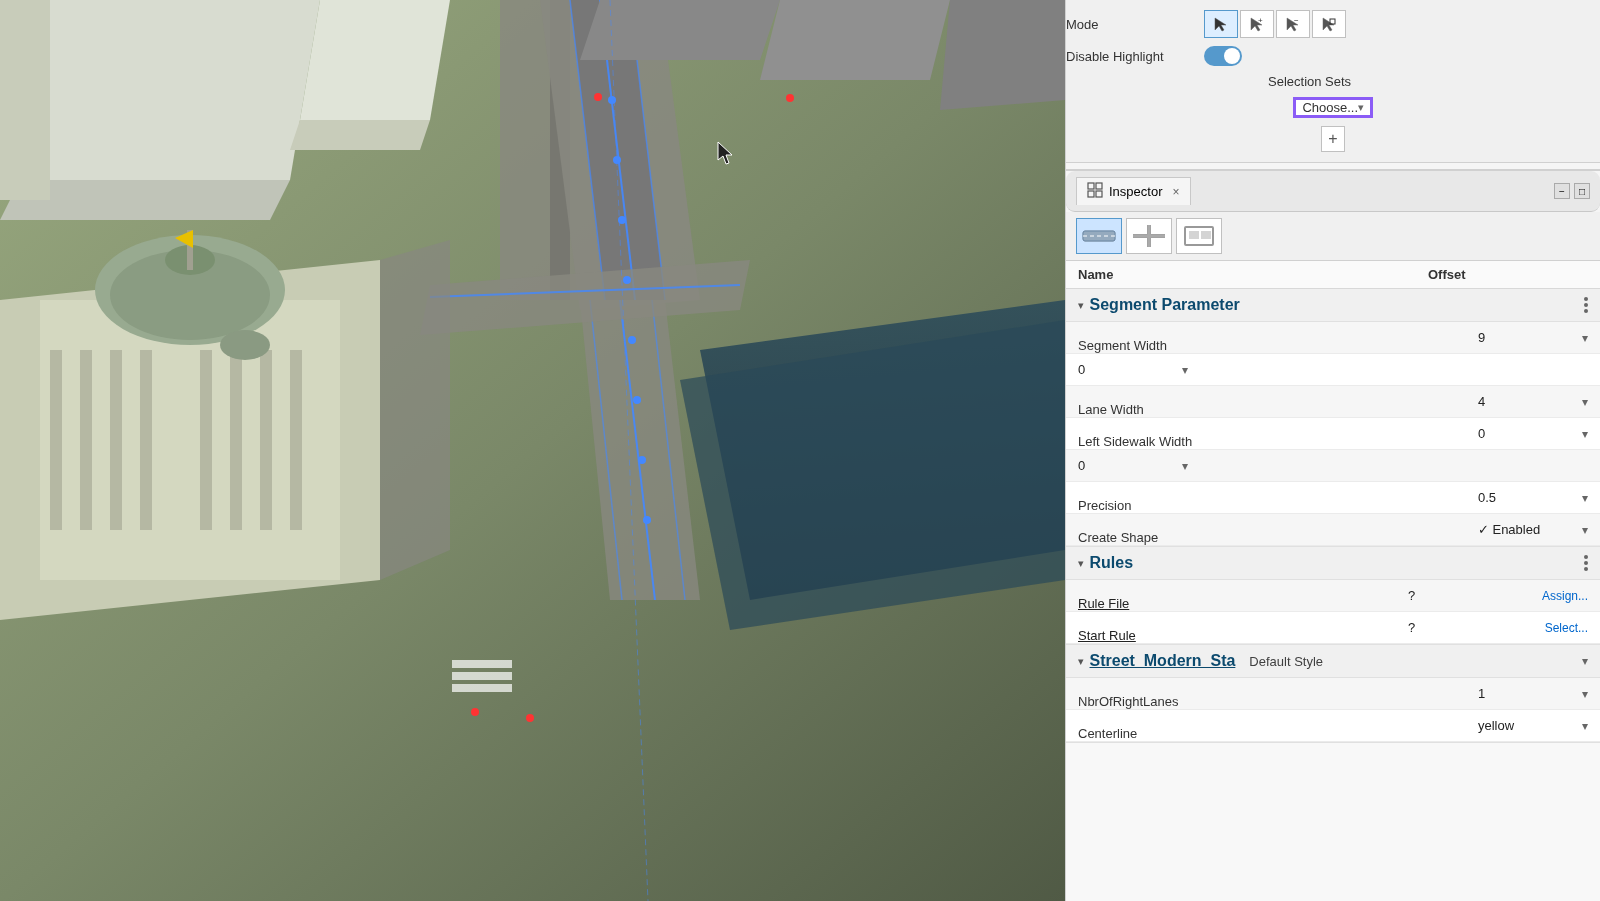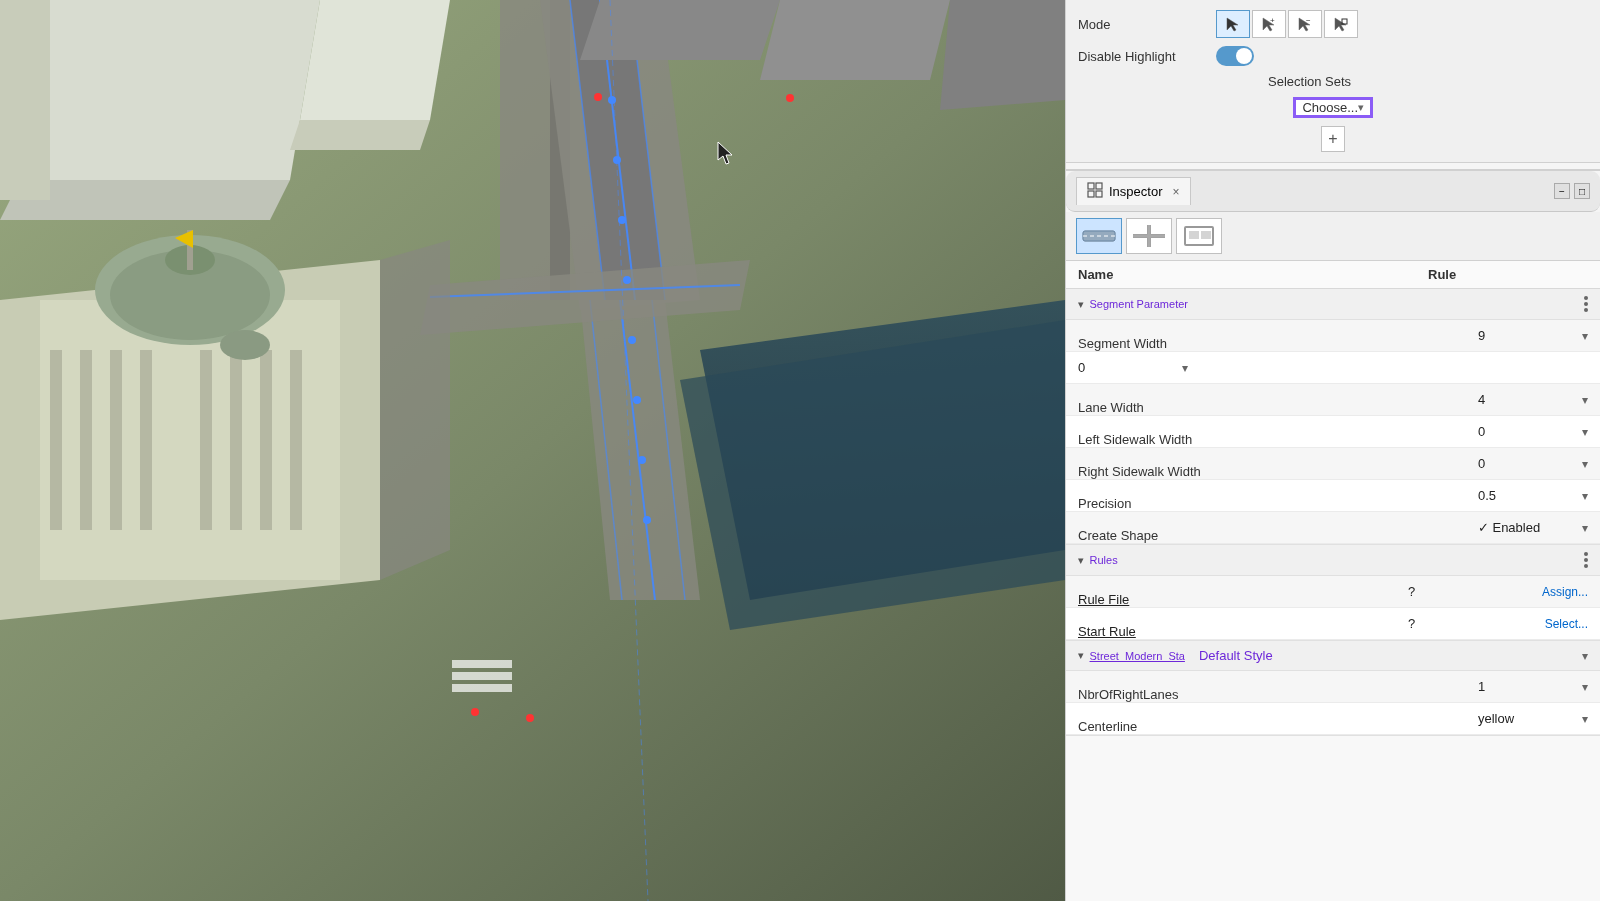--- a/index.html
+++ b/index.html
@@ -37,21 +37,21 @@
       border-left: 1px solid #d0d0d0;
       display: flex;
       flex-direction: column;
       overflow: hidden;
     }
 
     
     #toolbar {
       background: #f0f0f0;
       border-bottom: 1px solid #d0d0d0;
-      padding: 10px 12px;
+      padding: 10px 0;
     }
 
     .toolbar-row {
       display: flex;
       align-items: center;
       gap: 8px;
       margin-bottom: 8px;
     }
     .toolbar-row:last-child { margin-bottom: 0; flex-direction: column; }
 
@@ -250,23 +250,23 @@
     .section-header {
       background: #f0f0f0;
       padding: 7px 12px;
       display: flex;
       align-items: center;
       gap: 6px;
       cursor: pointer;
       border-bottom: 1px solid #e0e0e0;
     }
     .section-header-title {
-      font-size: 11px;
-      font-weight: 400;
-      color: #6d28d9;
+      font-size: 16px;
+      font-weight: 700;
+      color: #0c4a6e;
     }
     .section-menu {
       margin-left: auto;
       cursor: pointer;
       color: #666;
       font-size: 16px;
       display: flex;
       flex-direction: column;
       gap: 2px;
     }
@@ -534,21 +534,21 @@
         <svg width="36" height="26" viewBox="0 0 36 26">
           <rect x="4" y="4" width="28" height="18" rx="1" fill="none" stroke="#999" stroke-width="2"></rect>
           <rect x="8" y="8" width="10" height="8" fill="#aaa" opacity="0.5"></rect>
           <rect x="20" y="8" width="10" height="8" fill="#aaa" opacity="0.5"></rect>
         </svg>
       </div>
     </div>
 
     <div class="col-headers">
       <span class="col-header col-name">Name</span>
-      <span class="col-header col-shape">Rule</span>
+      <span class="col-header col-shape">Offset</span>
     </div>
 
     <div class="inspector-content">
 
       <div class="section">
         <div class="section-header">
           <span class="collapse-arrow">▾</span>
           <span class="section-header-title">Segment Parameter</span>
           <div class="section-menu">
             <span class="dot"></span>
@@ -570,21 +570,20 @@
           <span class="prop-label">Lane Width</span>
           <span class="prop-value">4</span>
           <span class="prop-arrow">▾</span>
         </div>
         <div class="prop-row">
           <span class="prop-label">Left Sidewalk Width</span>
           <span class="prop-value">0</span>
           <span class="prop-arrow">▾</span>
         </div>
         <div class="prop-row">
-          <span class="prop-label">Right Sidewalk Width</span>
           <span class="prop-value">0</span>
           <span class="prop-arrow">▾</span>
         </div>
         <div class="prop-row">
           <span class="prop-label">Precision</span>
           <span class="prop-value">0.5</span>
           <span class="prop-arrow">▾</span>
         </div>
         <div class="prop-row">
           <span class="prop-label">Create Shape</span>
@@ -613,21 +612,21 @@
           <span class="prop-label underline">Start Rule</span>
           <span class="prop-value">?</span>
           <span class="prop-btn">Select...</span>
         </div>
       </div>
 
       <div class="section">
         <div class="section-header">
           <span class="collapse-arrow">▾</span>
           <span class="section-header-title" style="text-decoration:underline;cursor:pointer;">Street_Modern_Sta</span>
-          <span style="flex:1; font-size:13px; color:#6d28d9; font-weight:400; padding-left:8px;">Default Style</span>
+          <span style="flex:1; font-size:13px; color:#404040; font-weight:400; padding-left:8px;">Default Style</span>
           <span class="prop-arrow">▾</span>
         </div>
 
         <div class="prop-row">
           <span class="prop-label">NbrOfRightLanes</span>
           <span class="prop-value">1</span>
           <span class="prop-arrow">▾</span>
         </div>
         <div class="prop-row">
           <span class="prop-label">Centerline</span>

